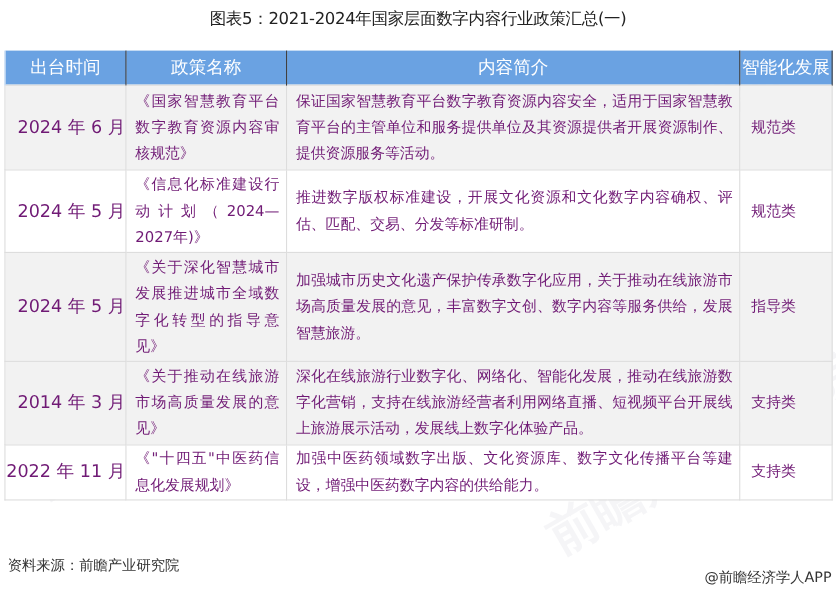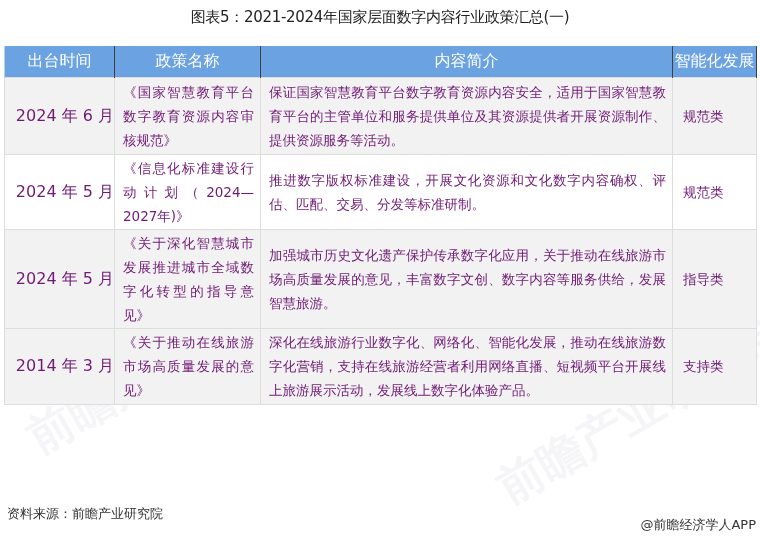--- a/index.html
+++ b/index.html
@@ -78,17 +78,23 @@
       <td class="name">《关于深化智慧城市发展推进城市全域数字化转型的指导意见》</td>
       <td class="desc">加强城市历史文化遗产保护传承数字化应用，关于推动在线旅游市场高质量发展的意见，丰富数字文创、数字内容等服务供给，发展智慧旅游。</td>
       <td class="type">指导类</td>
     </tr>
     <tr class="odd" style="height:76px">
       <td class="date">2014 年 3 月</td>
       <td class="name">《关于推动在线旅游市场高质量发展的意见》</td>
       <td class="desc">深化在线旅游行业数字化、网络化、智能化发展，推动在线旅游数字化营销，支持在线旅游经营者利用网络直播、短视频平台开展线上旅游展示活动，发展线上数字化体验产品。</td>
       <td class="type">支持类</td>
     </tr>
+    <tr class="even" style="height:50px">
+      <td class="date">2022 年 11 月</td>
+      <td class="name">《"十四五"中医药信息化发展规划》</td>
+      <td class="desc">加强中医药领域数字出版、文化资源库、数字文化传播平台等建设，增强中医药数字内容的供给能力。</td>
+      <td class="type">支持类</td>
+    </tr>
   </tbody>
 </table>
 
 <div class="footer-left">资料来源：前瞻产业研究院</div>
 <div class="footer-right">@前瞻经济学人APP</div>
 
 </body></html>

